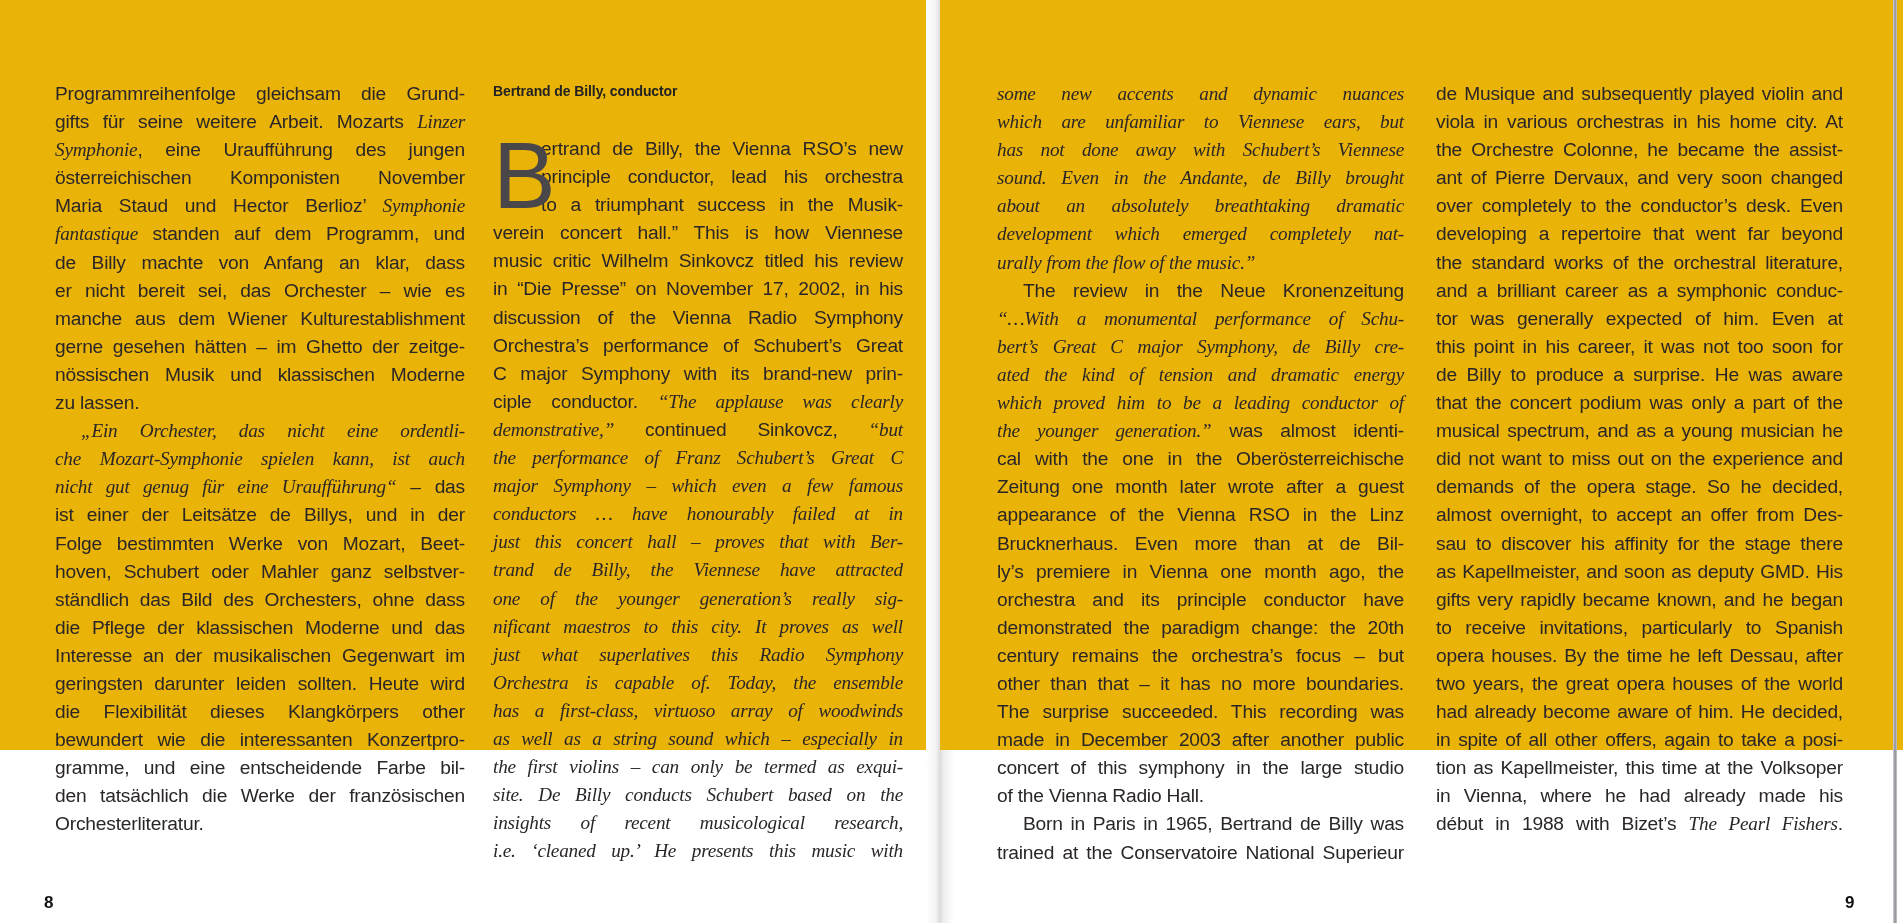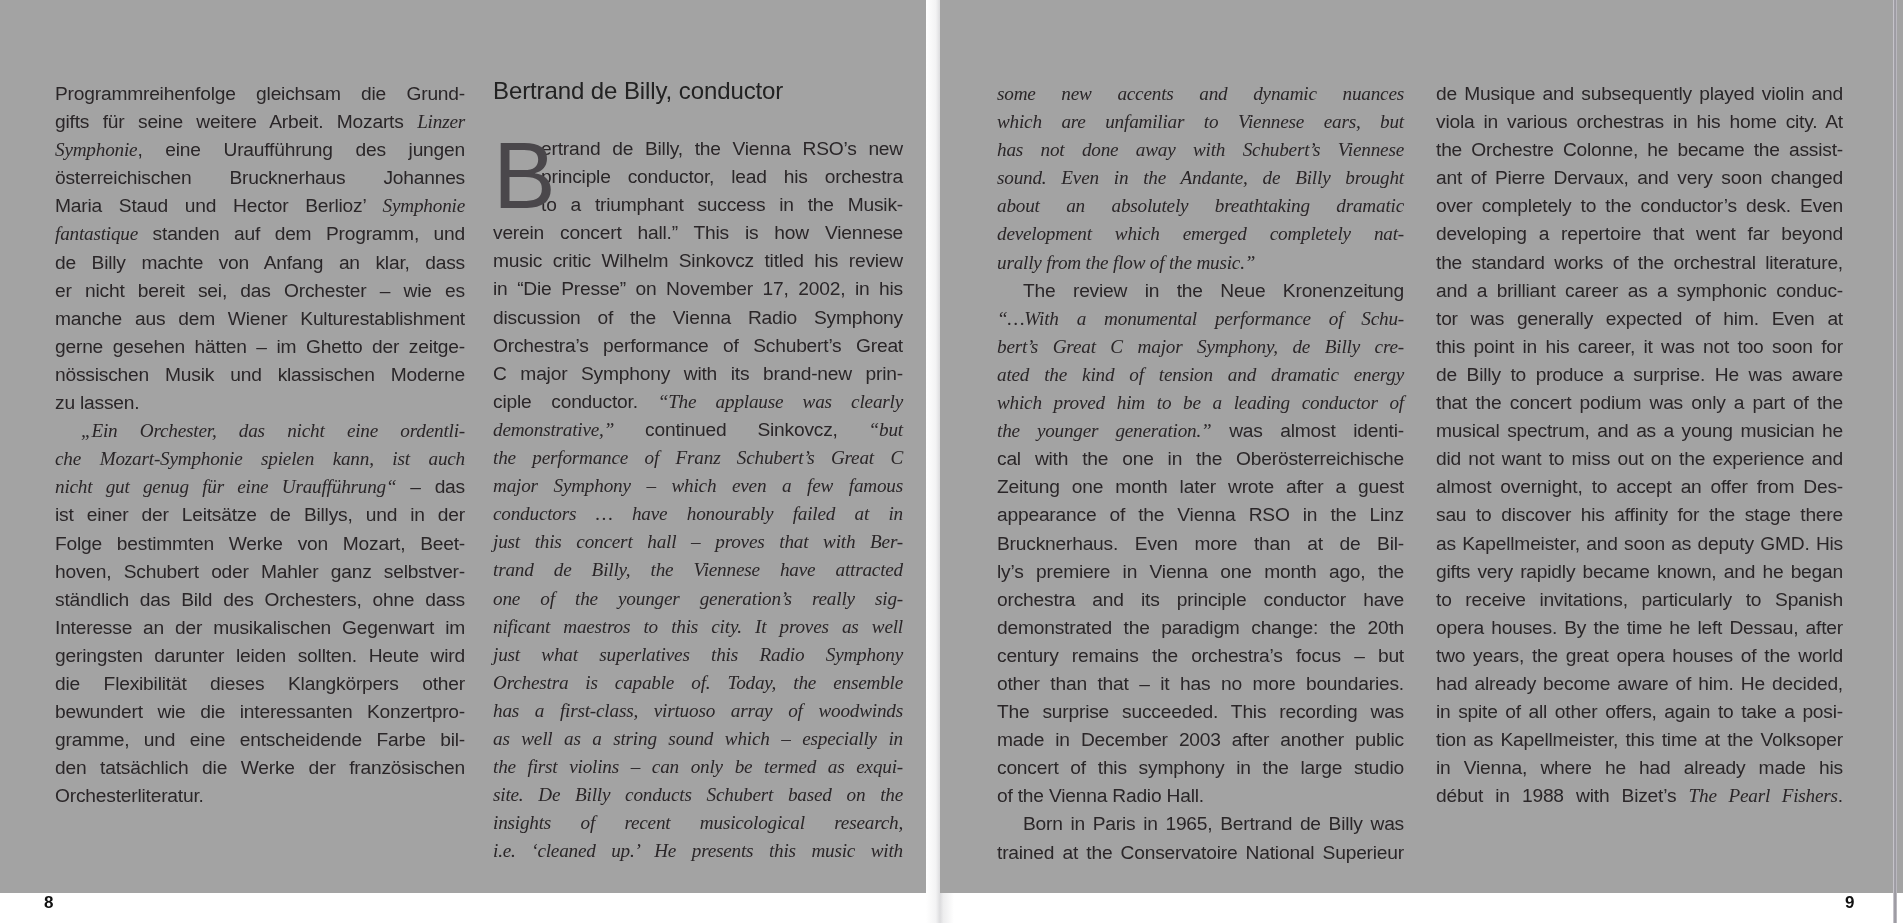--- a/index.html
+++ b/index.html
@@ -4,21 +4,21 @@
 <style>
   html, body { margin: 0; padding: 0; }
   body {
     width: 1903px; height: 923px; overflow: hidden;
     background: #ffffff;
     font-family: "Liberation Sans", "DejaVu Sans", sans-serif;
     color: #2a2628;
     position: relative;
   }
   .spread { position: absolute; left: 0; top: 0; width: 1903px; height: 923px; }
-  .page { position: absolute; top: 0; height: 893px; background: #a3a3a3; }
+  .page { position: absolute; top: 0; height: 750px; background: #eab308; }
   .page-left { left: 0; width: 940px; }
   .page-right { left: 940px; width: 963px; }
   .spine {
     position: absolute; left: 926px; top: 0; width: 28px; height: 923px;
     background: linear-gradient(to right, #ffffff 0%, #f3f3f4 35%, #dcdcde 50%, #ededee 62%, #ffffff 100%);
   }
   .edge {
     position: absolute; left: 1893px; top: 0; width: 4px; height: 923px;
     background: linear-gradient(to right, #d8d6dc, #8e8c94, #c9c7cd);
   }
@@ -32,21 +32,21 @@
   .col3 { left: 997px; width: 407px; }
   .col4 { left: 1436px; width: 407px; }
   .line {
     display: block; white-space: nowrap; height: 28.1px;
     text-align: justify; text-align-last: justify;
   }
   .line.last { text-align-last: left; }
   .line.indent { padding-left: 26px; }
   .it { font-style: italic; font-family: Liberation Serif, serif; }
   .heading {
-    font-weight: normal; font-size: 24px; line-height: 24px;
+    font-weight: bold; font-size: 14px; line-height: 24px;
     display: block; height: 24px; letter-spacing: -0.1px;
     color: #222;
   }
   .dropcap-wrap { position: relative; margin-top: 32px; }
   .dropcap {
     position: absolute; left: 0; top: 1px;
     font-size: 94px; line-height: 80px; height: 84px;
     color: #4a474b; font-weight: normal;
     letter-spacing: -2px;
   }
@@ -60,36 +60,37 @@
 </style>
 </head>
 <body>
 
 <div class="spread">
   <div class="page page-left">
     <div class="col col1">
         <span class="line"><span>Programmreihenfolge gleichsam die Grund-</span></span>
         <span class="line"><span>gifts für seine weitere Arbeit. Mozarts </span><span class="it">Linzer</span></span>
         <span class="line"><span class="it">Symphonie</span><span>, eine Uraufführung des jungen</span></span>
-        <span class="line"><span>österreichischen Brucknerhaus Johannes</span></span>
+        <span class="line"><span>österreichischen Komponisten November</span></span>
         <span class="line"><span>Maria Staud und Hector Berlioz’ </span><span class="it">Symphonie</span></span>
         <span class="line"><span class="it">fantastique</span><span> standen auf dem Programm, und</span></span>
         <span class="line"><span>de Billy machte von Anfang an klar, dass</span></span>
         <span class="line"><span>er nicht bereit sei, das Orchester – wie es</span></span>
         <span class="line"><span>manche aus dem Wiener Kulturestablishment</span></span>
         <span class="line"><span>gerne gesehen hätten – im Ghetto der zeitge-</span></span>
         <span class="line"><span>nössischen Musik und klassischen Moderne</span></span>
         <span class="line last"><span>zu lassen.</span></span>
         <span class="line indent"><span class="it">„Ein Orchester, das nicht eine ordentli-</span></span>
         <span class="line"><span class="it">che Mozart-Symphonie spielen kann, ist auch</span></span>
         <span class="line"><span class="it">nicht gut genug für eine Uraufführung“</span><span> – das</span></span>
         <span class="line"><span>ist einer der Leitsätze de Billys, und in der</span></span>
         <span class="line"><span>Folge bestimmten Werke von Mozart, Beet-</span></span>
         <span class="line"><span>hoven, Schubert oder Mahler ganz selbstver-</span></span>
         <span class="line"><span>ständlich das Bild des Orchesters, ohne dass</span></span>
+        <span class="line"><span>die Pflege der klassischen Moderne und das</span></span>
         <span class="line"><span>Interesse an der musikalischen Gegenwart im</span></span>
         <span class="line"><span>geringsten darunter leiden sollten. Heute wird</span></span>
         <span class="line"><span>die Flexibilität dieses Klangkörpers other</span></span>
         <span class="line"><span>bewundert wie die interessanten Konzertpro-</span></span>
         <span class="line"><span>gramme, und eine entscheidende Farbe bil-</span></span>
         <span class="line"><span>den tatsächlich die Werke der französischen</span></span>
         <span class="line last"><span>Orchesterliteratur.</span></span>
       </div>
 
     <div class="col col2">
@@ -171,20 +172,21 @@
       <span class="line"><span>over completely to the conductor’s desk. Even</span></span>
       <span class="line"><span>developing a repertoire that went far beyond</span></span>
       <span class="line"><span>the standard works of the orchestral literature,</span></span>
       <span class="line"><span>and a brilliant career as a symphonic conduc-</span></span>
       <span class="line"><span>tor was generally expected of him. Even at</span></span>
       <span class="line"><span>this point in his career, it was not too soon for</span></span>
       <span class="line"><span>de Billy to produce a surprise. He was aware</span></span>
       <span class="line"><span>that the concert podium was only a part of the</span></span>
       <span class="line"><span>musical spectrum, and as a young musician he</span></span>
       <span class="line"><span>did not want to miss out on the experience and</span></span>
+      <span class="line"><span>demands of the opera stage. So he decided,</span></span>
       <span class="line"><span>almost overnight, to accept an offer from Des-</span></span>
       <span class="line"><span>sau to discover his affinity for the stage there</span></span>
       <span class="line"><span>as Kapellmeister, and soon as deputy GMD. His</span></span>
       <span class="line"><span>gifts very rapidly became known, and he began</span></span>
       <span class="line"><span>to receive invitations, particularly to Spanish</span></span>
       <span class="line"><span>opera houses. By the time he left Dessau, after</span></span>
       <span class="line"><span>two years, the great opera houses of the world</span></span>
       <span class="line"><span>had already become aware of him. He decided,</span></span>
       <span class="line"><span>in spite of all other offers, again to take a posi-</span></span>
       <span class="line"><span>tion as Kapellmeister, this time at the Volksoper</span></span>

